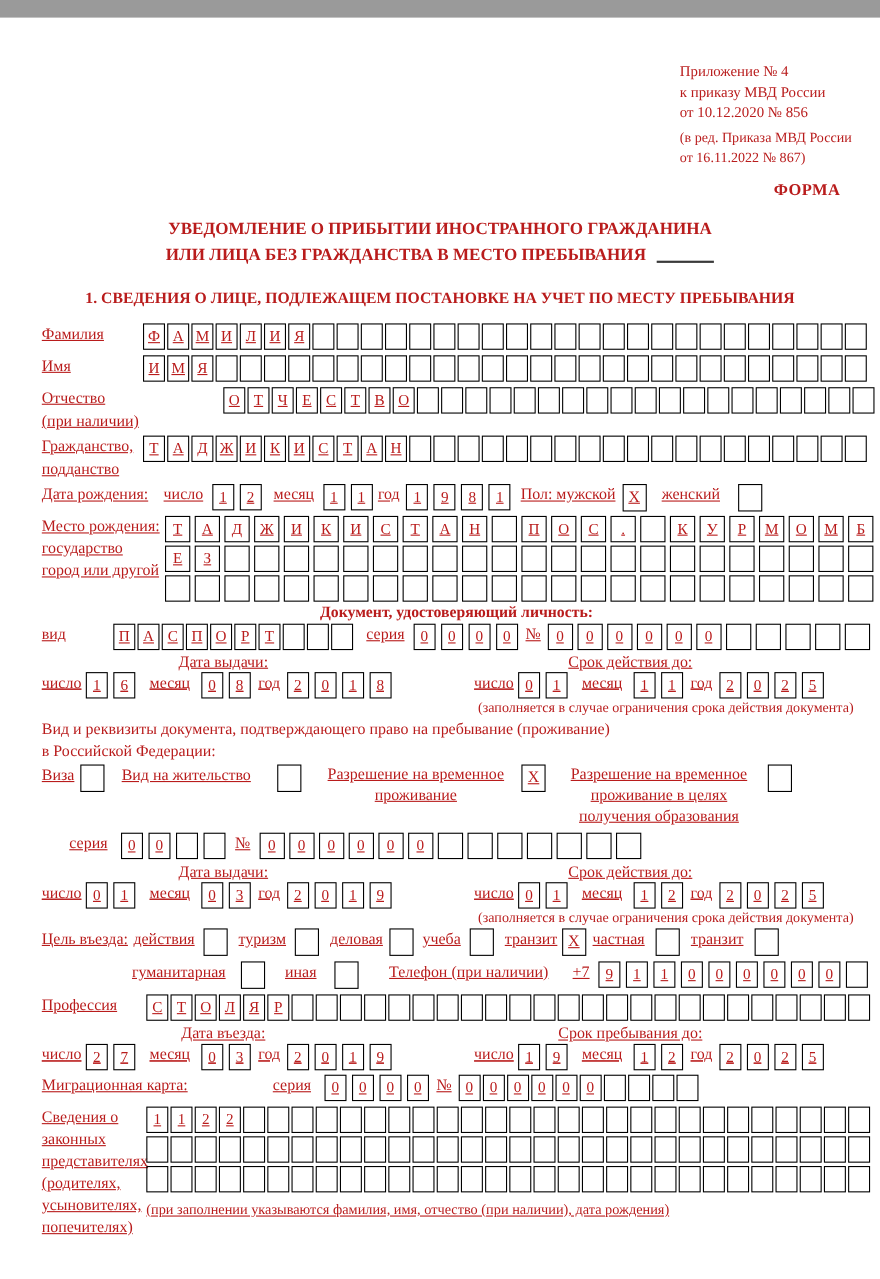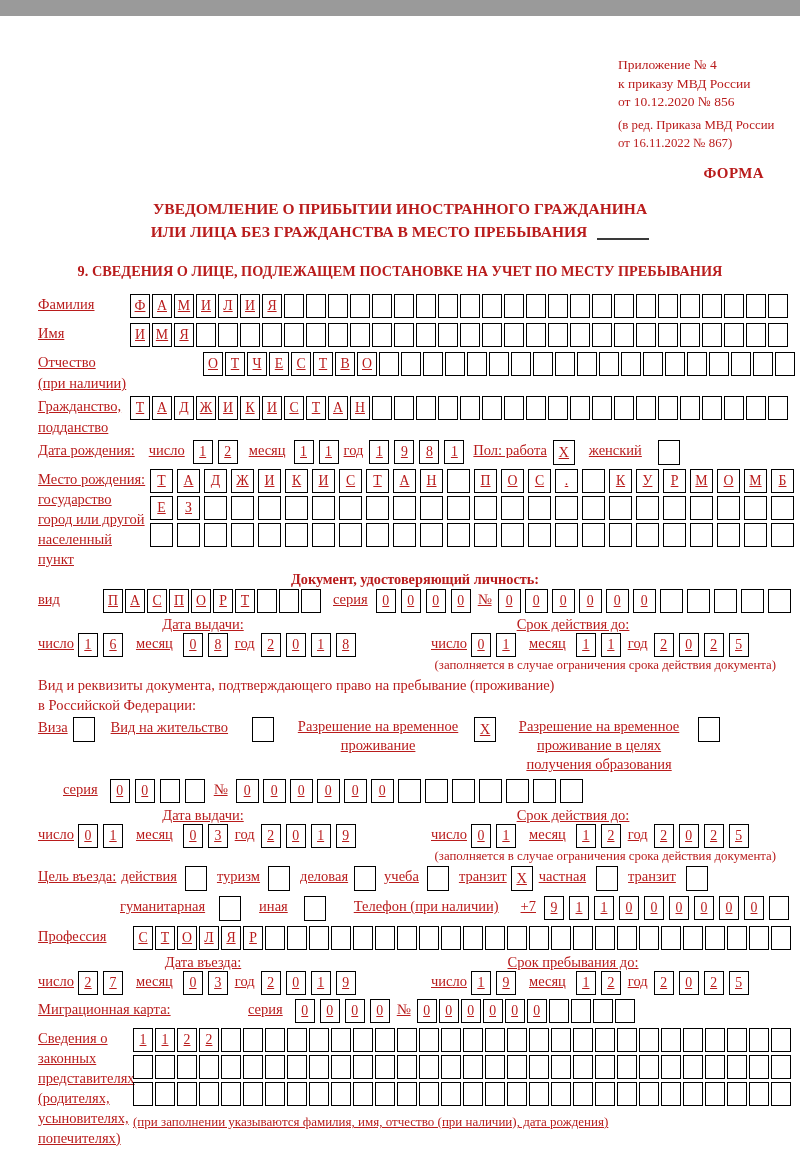--- a/index.html
+++ b/index.html
@@ -47,21 +47,21 @@
 
   <div class="forma">ФОРМА</div>
 
   <div class="title">
     <div>УВЕДОМЛЕНИЕ О ПРИБЫТИИ ИНОСТРАННОГО ГРАЖДАНИНА</div>
     <div>
       <span>ИЛИ ЛИЦА БЕЗ ГРАЖДАНСТВА В МЕСТО ПРЕБЫВАНИЯ</span><span class="uline"></span>
     </div>
   </div>
 
-  <div class="sect">9. СВЕДЕНИЯ О ЛИЦЕ, ПОДЛЕЖАЩЕМ ПОСТАНОВКЕ НА УЧЕТ ПО МЕСТУ ПРЕБЫВАНИЯ</div>
+  <div class="sect">1. СВЕДЕНИЯ О ЛИЦЕ, ПОДЛЕЖАЩЕМ ПОСТАНОВКЕ НА УЧЕТ ПО МЕСТУ ПРЕБЫВАНИЯ</div>
 
   <div class="content">
 
     <div class="frow mb5">
       <span class="lbl" style="width:92px">Фамилия</span>
       <span class="boxes">
           <span class="bx">Ф</span>
           <span class="bx">А</span>
           <span class="bx">М</span>
           <span class="bx">И</span>
@@ -217,32 +217,31 @@
           <span class="bx">1</span>
           <span class="bx">1</span>
         </span>
       <span class="lbl">год</span>
       <span class="boxes w25" style="margin-left:6px">
           <span class="bx">1</span>
           <span class="bx">9</span>
           <span class="bx">8</span>
           <span class="bx">1</span>
         </span>
-      <span class="lbl" style="margin-left:4px">Пол: работа</span>
+      <span class="lbl" style="margin-left:4px">Пол: мужской</span>
       <span class="cbx" style="margin-left:6px">X</span>
       <span class="lbl" style="margin-left:14px">женский</span>
       <span class="cbx" style="margin-left:16px"></span>
     </div>
 
     <div class="frow mb2">
       <span class="lbl" style="width:112px;line-height:20px">
         <span style="display:block">Место рождения:</span>
         <span style="display:block">государство</span>
         <span style="display:block">город или другой</span>
-        <span style="display:block">населенный пункт</span>
       </span>
       <span>
         <span class="boxes w27 mb3" style="display:flex">
             <span class="bx">Т</span>
             <span class="bx">А</span>
             <span class="bx">Д</span>
             <span class="bx">Ж</span>
             <span class="bx">И</span>
             <span class="bx">К</span>
             <span class="bx">И</span>

